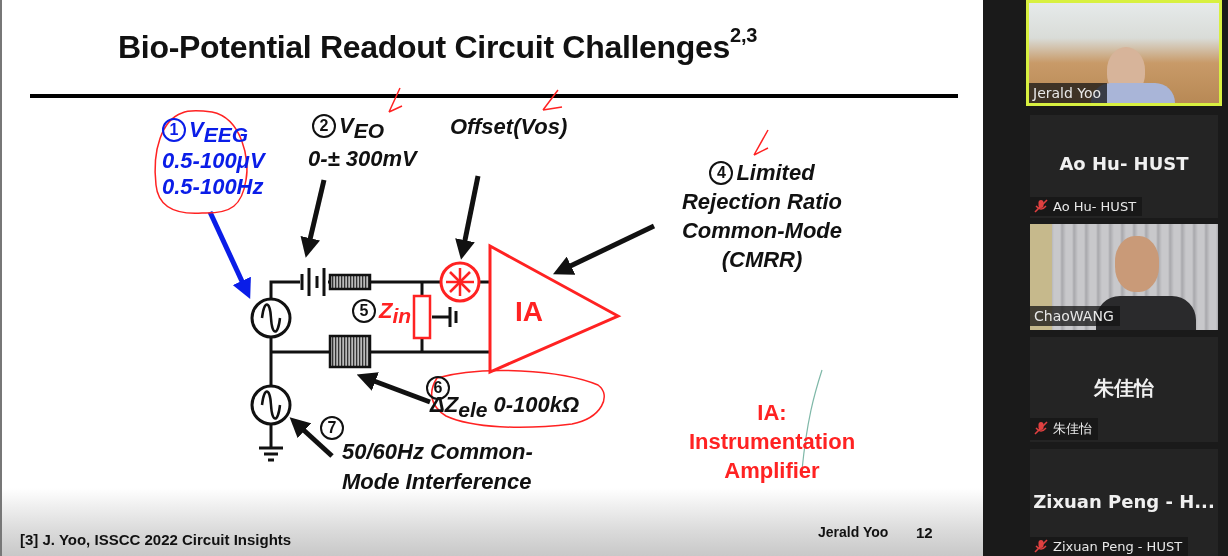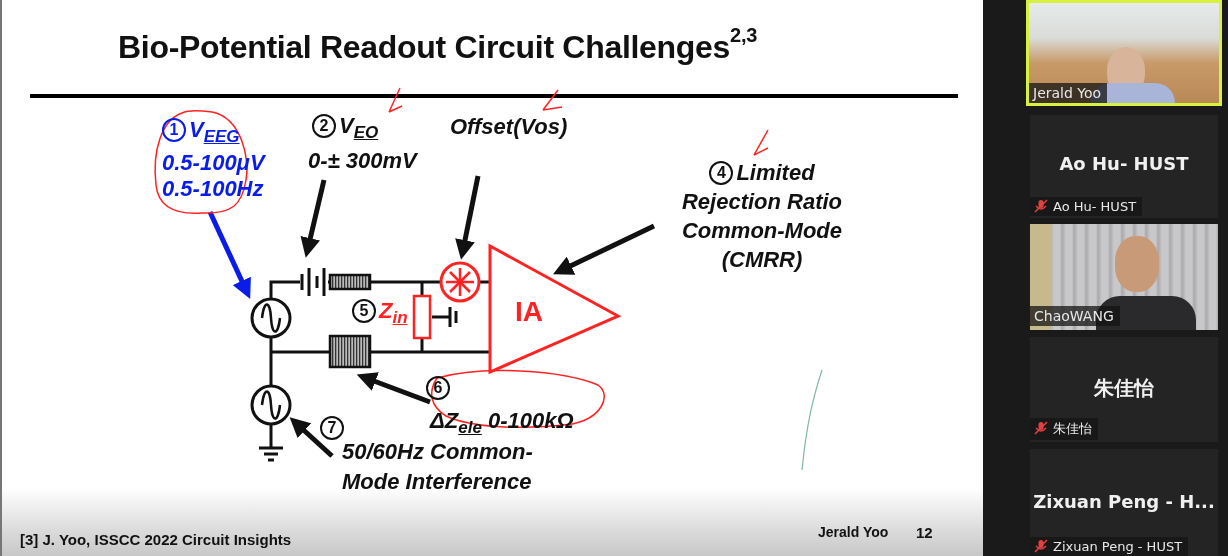--- a/index.html
+++ b/index.html
@@ -26,21 +26,21 @@
   .rule { position: absolute; left: 28px; top: 94px; width: 928px; height: 4px; background: #000; }
   .lbl { position: absolute; font-weight: bold; font-style: italic; white-space: nowrap; }
   .blk { color: #111; }
   .blue { color: #0a1de8; }
   .red { color: #f22; }
   .num {
     display: inline-block; width: 20px; height: 20px; border: 2px solid currentColor; border-radius: 50%;
     font-style: normal; font-size: 16px; line-height: 20px; text-align: center; margin-right: 3px;
     vertical-align: 2px;
   }
-  .sub { font-size: 17px; vertical-align: -5px; text-decoration: underline; }
+  .sub { font-size: 21px; vertical-align: -5px; }
   .foot-left { position: absolute; left: 18px; top: 531px; font-size: 15px; font-weight: bold; color: #111; }
   .foot-name { position: absolute; left: 816px; top: 524px; font-size: 14px; font-weight: bold; color: #111; }
   .foot-page { position: absolute; left: 914px; top: 524px; font-size: 15px; font-weight: bold; color: #111; }
 
   #panel { position: absolute; left: 983px; top: 0; width: 245px; height: 556px; background: #1a1a1a; }
   .tile { position: absolute; left: 1030px; width: 188px; background: #242424; overflow: hidden; }
   .tile .big {
     position: absolute; left: 0; right: 0; text-align: center; color: #f0f0f0; font-weight: bold;
     font-family: "DejaVu Sans", sans-serif; font-size: 18px; white-space: nowrap;
   }
@@ -177,29 +177,34 @@
   </div>
 
   <div class="lbl blk" style="left:350px;top:298px;font-size:22px;font-style:normal;">
     <span class="num">5</span><span class="red" style="font-style:italic;">Z</span><span class="red sub" style="font-style:italic;">in</span>
   </div>
 
   <div class="red" style="position:absolute;left:513px;top:296px;font-size:28px;font-weight:bold;">IA</div>
 
   <div class="lbl blk" style="left:424px;top:378px;font-size:22px;">
     <span class="num" style="position:absolute;left:0;top:-2px;">6</span>
-    <span style="display:inline-block;margin-top:30px;margin-left:4px;"><span>ΔZ</span><span class="sub">ele</span> <span>0-100kΩ</span></span>
+    <span style="display:inline-block;margin-top:14px;margin-left:4px;"><span>ΔZ</span><span class="sub">ele</span> <span>0-100kΩ</span></span>
   </div>
 
   <div class="lbl blk" style="left:318px;top:413px;font-size:22px;line-height:30px;">
     <div><span class="num">7</span></div>
     <div style="margin-left:22px;margin-top:-6px;">50/60Hz Common-</div>
     <div style="margin-left:22px;">Mode Interference</div>
   </div>
 
+  <div class="red" style="position:absolute;left:680px;top:398px;width:180px;text-align:center;font-size:22px;font-weight:bold;line-height:29px;">
+    <div>IA:</div>
+    <div>Instrumentation</div>
+    <div>Amplifier</div>
+  </div>
 
   <div class="foot-left">[3] J. Yoo, ISSCC 2022 Circuit Insights</div>
   <div class="foot-name">Jerald Yoo</div>
   <div class="foot-page">12</div>
 </div>
 
 <div id="panel"></div>
 
 <div class="tile" style="top:0;height:106px;left:1026px;width:196px;border:3px solid #d8f040;box-sizing:border-box;background:#b9c7c9;">
   <div class="video-bg" style="background:linear-gradient(180deg,#e6eaea 0%,#d9dcd8 35%,#c89a68 60%,#b88955 100%);"></div>

